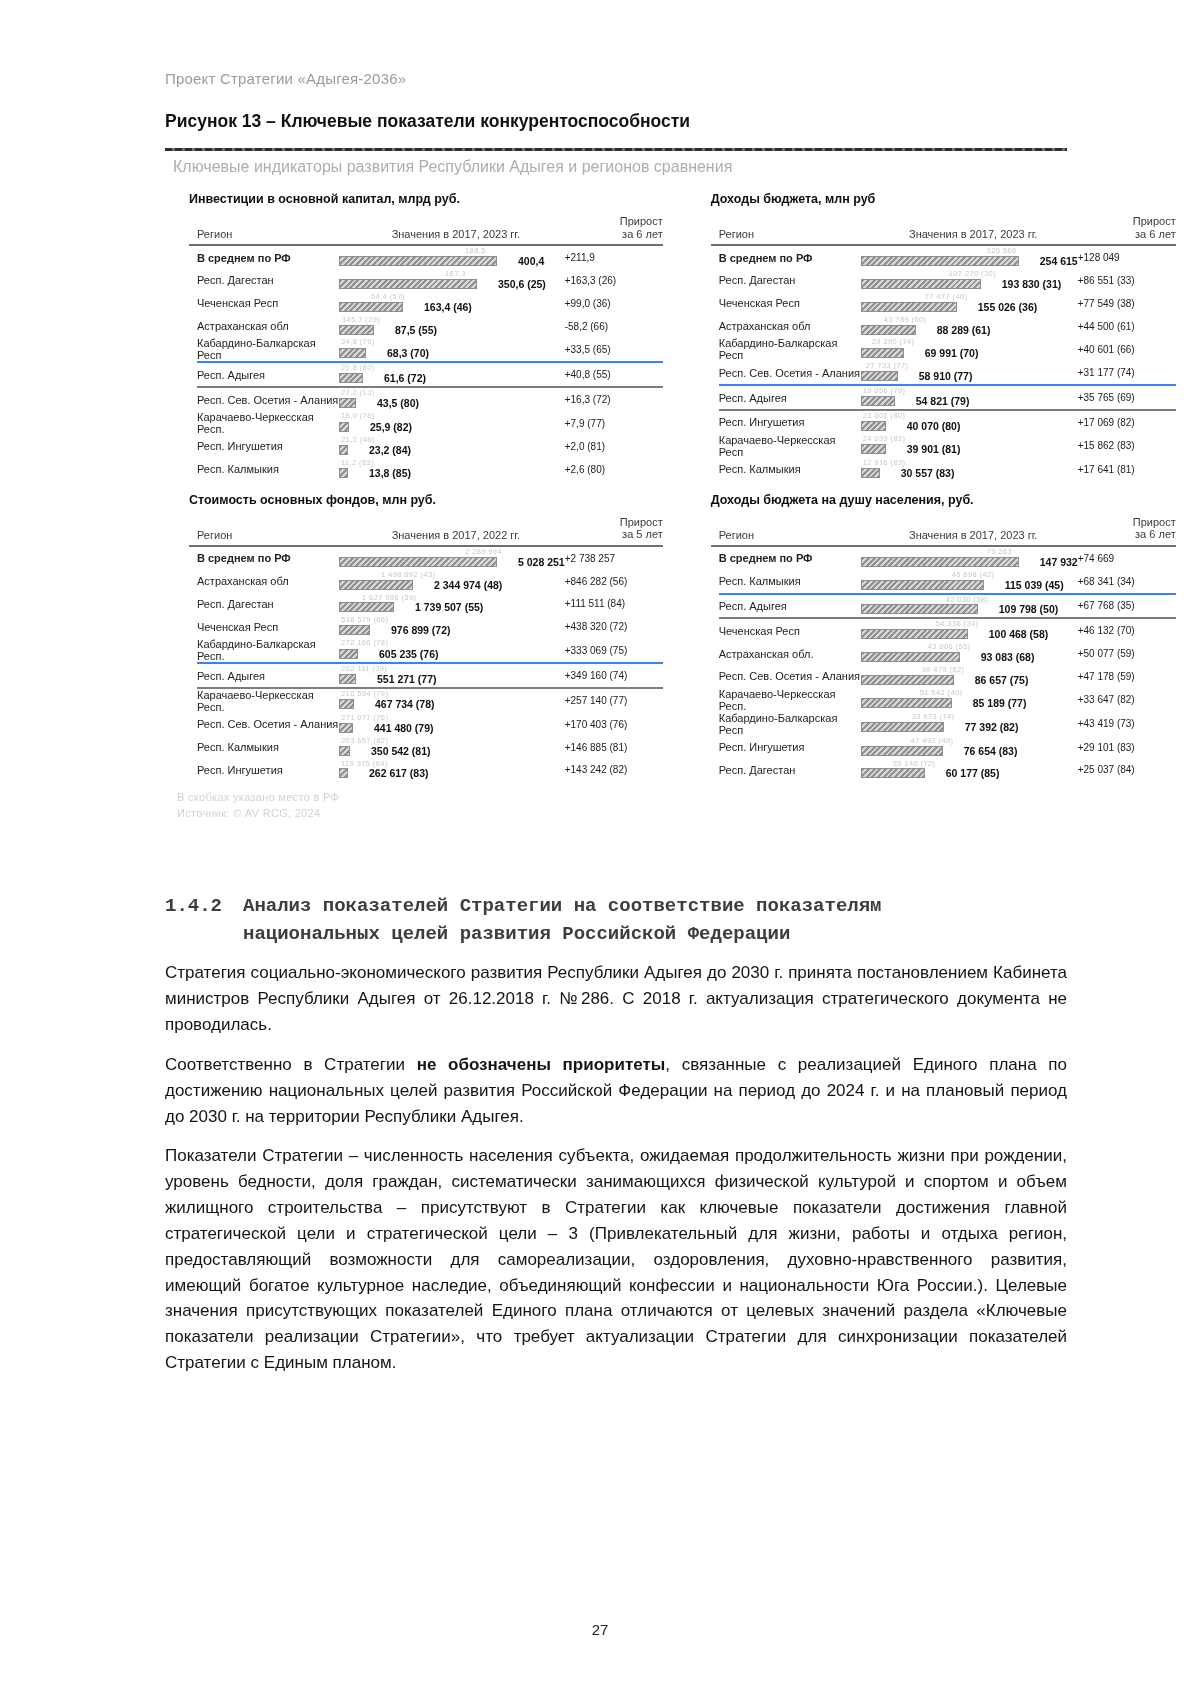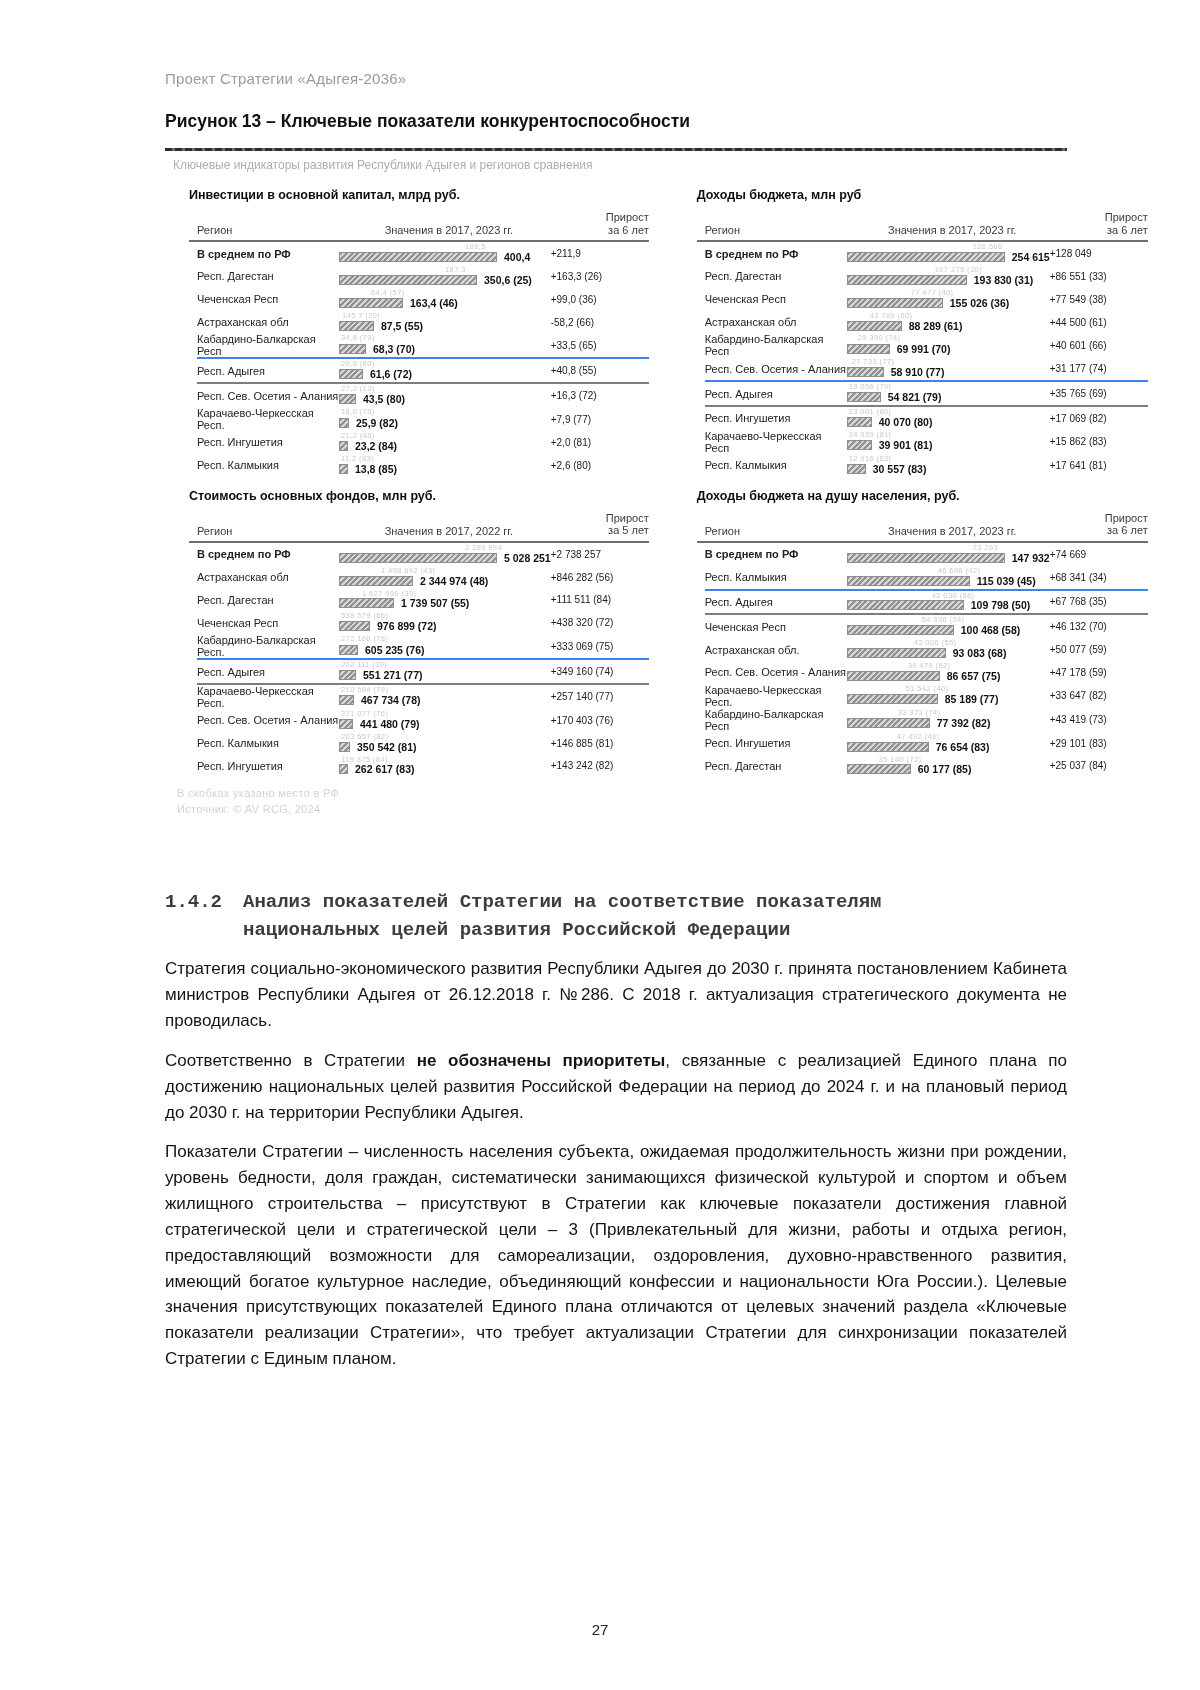--- a/index.html
+++ b/index.html
@@ -2,34 +2,34 @@
 <html><head>
 <meta charset="utf-8">
 <style>
   html,body{margin:0;padding:0;background:#ffffff;}
   body{width:1200px;height:1690px;font-family:"Liberation Sans",sans-serif;position:relative;overflow:hidden;}
   .page{box-sizing:border-box;padding:70px 133px 0 165px;height:100%;position:relative;}
 
   .doc-header{font-size:15px;color:#9b9b9b;letter-spacing:.2px;}
   .fig-caption{margin-top:24px;font-size:17.5px;font-weight:bold;color:#111;}
   .fig-divider{margin-top:16px;height:3px;background:repeating-linear-gradient(90deg,#2e2e2e 0 7px,#6d6d6d 7px 10px);}
-  .fig-subtitle{margin-top:7px;font-size:12px;color:#aeaeae;padding-left:8px;}
+  .fig-subtitle{margin-top:7px;font-size:16px;color:#aeaeae;padding-left:8px;}
 
   .figure-grid{display:grid;grid-template-columns:1fr 1fr;column-gap:48px;row-gap:12px;margin-top:16px;padding:0 10px 0 24px;}
   .chart-table{width:100%;}
   .t-title{font-weight:bold;font-size:12.5px;color:#0e0e0e;margin-bottom:9px;}
   .t-head{display:grid;grid-template-columns:150px 1fr 98px;align-items:end;border-bottom:2px solid #6f6f6f;padding:0 0 4px 8px;color:#3a3a3a;font-size:11px;}
   .h-values{text-align:center;}
   .h-growth{text-align:right;line-height:1.15;}
   .t-rows{padding-left:8px;}
   .t-row{display:grid;grid-template-columns:142px 1fr 98px;align-items:center;min-height:22.8px;}
   .t-row.hl{border-top:2px solid #3b82f6;border-bottom:2px solid #7d7d7d;}
   .t-region{font-size:11px;color:#222;}
   .t-row.bold .t-region{font-weight:bold;}
-  .t-barcell{position:relative;display:flex;align-items:center;gap:7px;height:100%;padding-top:7px;box-sizing:border-box;}
+  .t-barcell{position:relative;display:flex;align-items:center;gap:21px;height:100%;padding-top:7px;box-sizing:border-box;}
   .t-prev{position:absolute;top:0;font-size:7.5px;color:#c9c9c9;white-space:nowrap;letter-spacing:.4px;}
   .t-bar{height:10px;flex:0 0 auto;box-sizing:border-box;border:1px solid #8e8e8e;background:repeating-linear-gradient(135deg,#919191 0 2px,#d9d9d9 2px 4px);}
   .t-val{font-size:10.5px;font-weight:bold;color:#101010;white-space:nowrap;}
   .t-growth{font-size:10px;color:#1b1b1b;text-align:left;white-space:nowrap;}
 
   .fig-footnotes{margin-top:10px;padding-left:12px;}
   .fig-footnotes div{font-size:11px;color:#d2d2d2;margin-bottom:4px;letter-spacing:.3px;}
 
   .sec-head{display:flex;margin-top:74px;font-size:19px;font-weight:bold;color:#3d3d3d;line-height:1.45;font-family:Liberation Mono, monospace;}
   .sec-num{flex:0 0 78px;}

